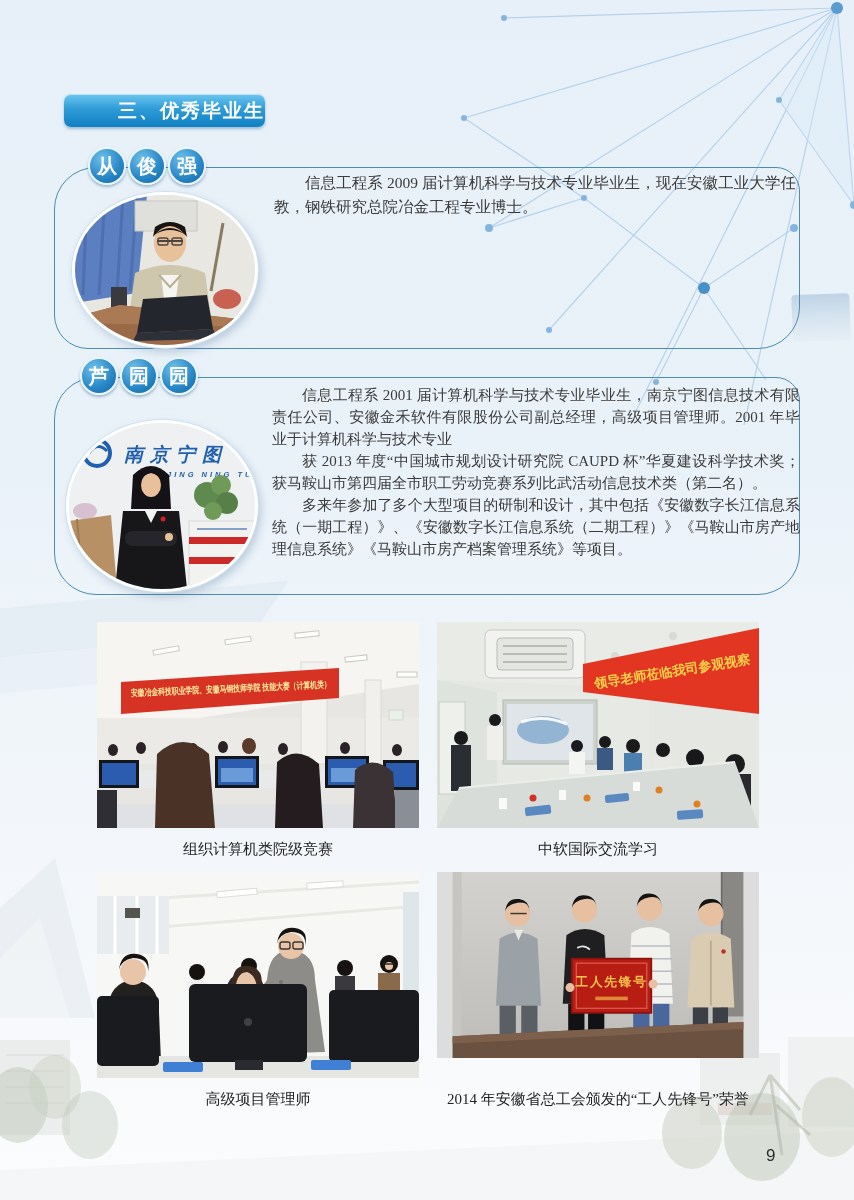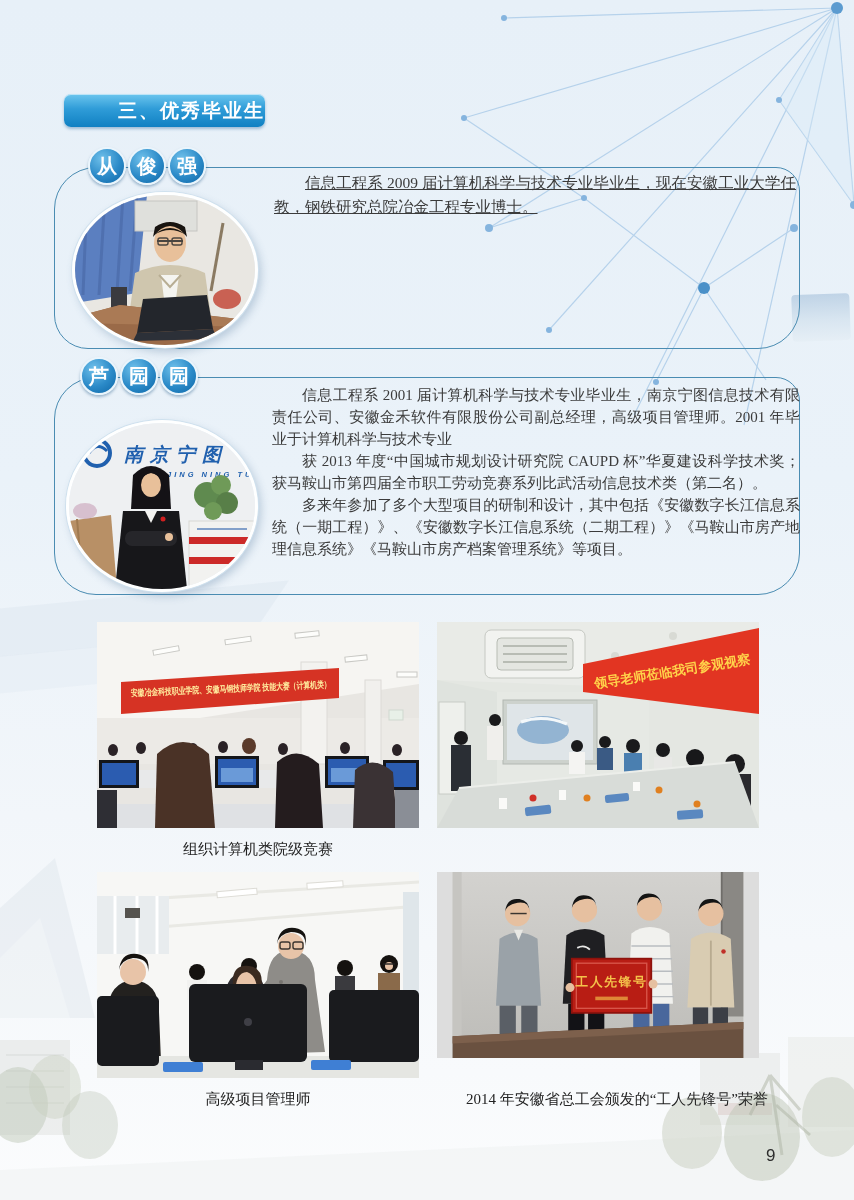--- a/index.html
+++ b/index.html
@@ -42,35 +42,35 @@
     display:flex;align-items:center;justify-content:center;box-sizing:border-box;
     color:#fff;font-family:"Liberation Sans",sans-serif;font-weight:bold;font-size:20px;
   }
   .avatar{border-radius:50%;overflow:hidden;border:3px solid rgba(255,255,255,.95);
     box-shadow:0 0 0 1px #cfe1ee, 3px 4px 9px rgba(70,110,150,.3);}
   .avatar.a1{left:72px;top:192px;width:180px;height:150px;}
   .avatar.a2{left:66px;top:420px;width:186px;height:166px;font-style:italic;}
   .avatar svg{display:block;width:100%;height:100%;}
   .ptext p{margin:0;text-indent:2em;text-align:justify;color:#3b3b3b;}
   .ptext.t1{left:274px;top:171px;width:522px;}
-  .ptext.t1 p{font-size:15.5px;line-height:24px;text-decoration:underline;}
+  .ptext.t1 p{font-size:15.5px;line-height:24px;}
   .ptext.t2{left:272px;top:384px;width:528px;}
   .ptext.t2 p{font-size:15px;line-height:22px;}
   
   .photo{margin:0;overflow:hidden;background:#ddd;}
   .photo svg{display:block;width:100%;height:100%;}
   .ph1{left:97px;top:622px;width:322px;height:206px;}
   .ph2{left:437px;top:622px;width:322px;height:206px;}
   .ph3{left:97px;top:872px;width:322px;height:206px;}
   .ph4{left:437px;top:872px;width:322px;height:186px;}
   .caption{width:322px;text-align:center;font-size:15px;color:#232323;white-space:nowrap;}
   .cap1{left:97px;top:840px;}
   .cap2{left:437px;top:840px;}
   .cap3{left:97px;top:1090px;}
-  .cap4{left:456px;top:1090px;}
+  .cap4{left:437px;top:1090px;}
   .page-num{left:766px;top:1146px;font-size:17px;color:#2e2e2e;font-family:"Liberation Sans",sans-serif;}
 </style>
 </head>
 <body>
 
 <div class="page">
 
   <svg class="abs net-svg" viewBox="0 0 420 430">
     <g stroke="#aecde9" stroke-width="1.2" opacity="0.85" fill="none">
       <line x1="403" y1="8" x2="70" y2="18"></line>
@@ -450,18 +450,19 @@
       <rect x="158" y="138" width="36" height="4" fill="#f4c14a" opacity="0.65"></rect>
       <circle cx="130" cy="128" r="5" fill="#e6c0a0"></circle>
         <circle cx="222" cy="124" r="5" fill="#e6c0a0"></circle>
 
       <polygon points="0,182 322,166 322,206 0,206" fill="#6a5140"></polygon>
       <polygon points="0,182 322,166 322,174 0,190" fill="#7d604c"></polygon>
     </svg>
   </figure>
 
   <div class="abs caption cap1">组织计算机类院级竞赛</div>
+  <div class="abs caption cap2">中软国际交流学习</div>
   <div class="abs caption cap3">高级项目管理师</div>
   <div class="abs caption cap4">2014 年安徽省总工会颁发的“工人先锋号”荣誉</div>
 
   <div class="abs page-num">9</div>
 
 </div>
 
 </body></html>

